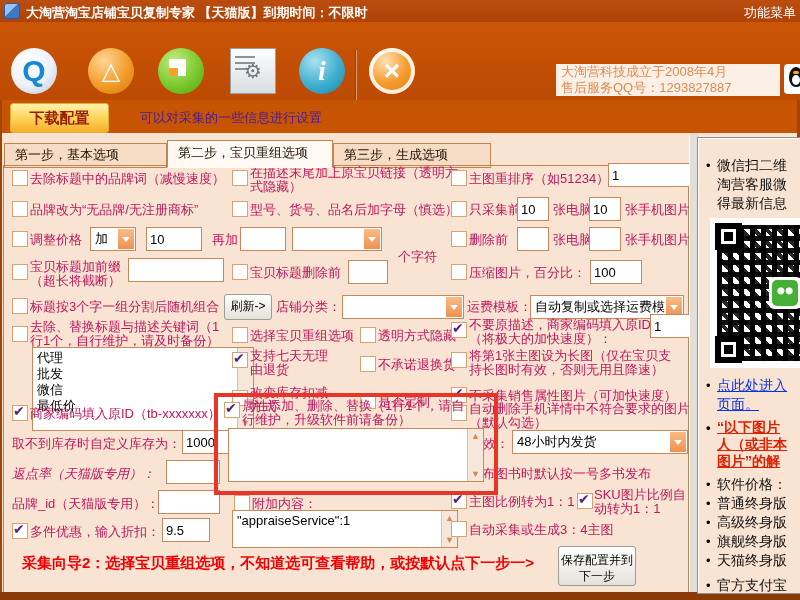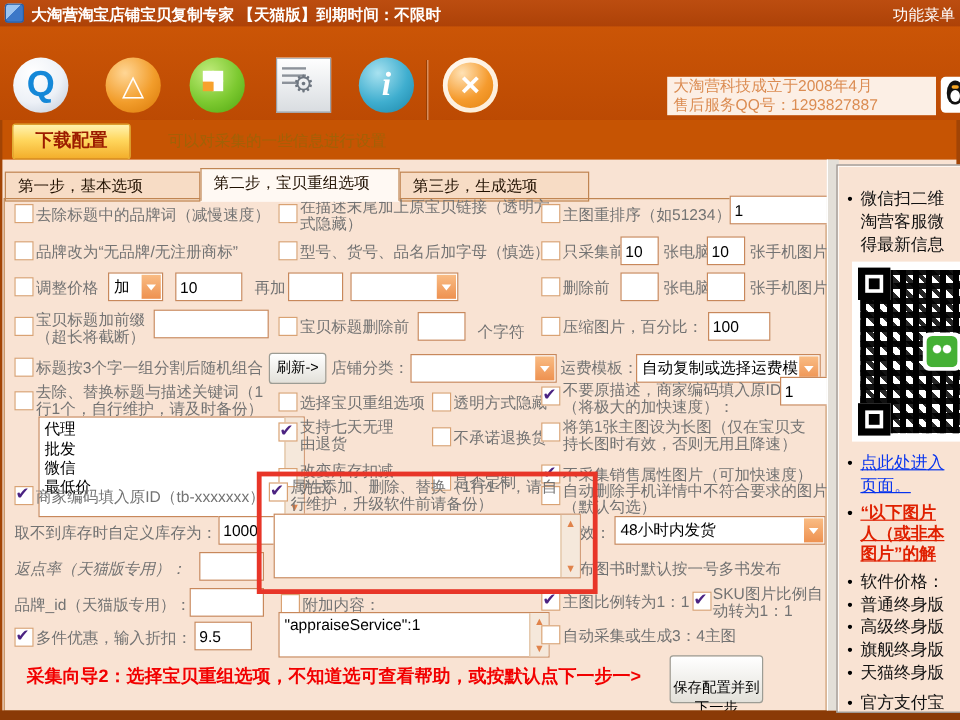--- a/index.html
+++ b/index.html
@@ -43,52 +43,52 @@
   .infobox{left:556px;top:42px;width:214px;height:32px;background:#FCEFE5;color:#DB8C52;
            font-size:13px;line-height:16px;padding:0 5px;white-space:pre-line;}
   .qqico{left:784px;top:42px;width:24px;height:30px;background:#fff;border-radius:4px;}
   .penguin{position:absolute;left:5px;top:3px;width:14px;height:20px;background:#111;border-radius:50% 50% 45% 45%;}
   .penguin::after{content:"";position:absolute;left:3px;top:8px;width:8px;height:10px;background:#fff;border-radius:50%;}
   .penguin::before{content:"";position:absolute;left:4px;top:4px;width:6px;height:3px;background:#F5A623;border-radius:2px;}
   .banner{left:0;top:100px;width:800px;height:33px;background:#C65403;}
   .goldbtn{left:10px;top:103px;width:97px;height:28px;border:1px solid #E2AE34;border-radius:3px;
      background:linear-gradient(#FFF3B0,#FFD75E 45%,#F3AE2B);color:#9C1C00;font-weight:bold;
      font-size:15px;text-align:center;line-height:27px;cursor:pointer;}
-  .banner-sub{left:140px;top:109px;color:#a16207;font-size:13px;}
+  .banner-sub{left:140px;top:109px;color:#4c1d95;font-size:13px;}
   .frame-l{left:0;top:100px;width:2px;height:494px;background:#A24405;}
   .frame-r{left:797px;top:100px;width:3px;height:494px;background:#A24405;}
   .frame-b{left:0;top:592px;width:800px;height:8px;background:#8A3A06;}
   
   .tab{height:23px;background:#F7DCC5;border:1px solid #C08552;font-size:13px;color:#201000;
        padding:0 10px;line-height:22px;cursor:pointer;white-space:nowrap;overflow:hidden;}
   .tab.active{background:#FFF9F3;height:26px;line-height:24px;z-index:3;border-bottom:1px solid #FFF9F3;}
   .panel{left:3px;top:165px;width:684px;height:426px;border:1px solid #C08552;}
   .splitter{left:689px;top:133px;width:9px;height:459px;background:#E3DFD8;border-left:1px solid #fff;}
   
   .cb{position:absolute;width:14px;height:14px;background:#fff;border:1px solid #D9A273;cursor:pointer;}
   .cb.checked::after{content:"✔";position:absolute;left:0px;top:-3px;color:#4B2382;font-size:14px;font-weight:bold;}
-  .lbl{position:absolute;font-size:13px;color:#737373;line-height:14px;word-break:break-all;white-space:pre-line;}
+  .lbl{position:absolute;font-size:13px;color:#be185d;line-height:14px;word-break:break-all;white-space:pre-line;}
   .inp{position:absolute;background:#fff;border:1px solid #C8885B;font-size:13px;color:#000;
        padding:0 3px;font-family:inherit;box-sizing:border-box;height:24px;}
   .dd{position:absolute;background:#fff;border:1px solid #C8885B;height:22px;box-sizing:content-box;cursor:pointer;}
   .dd .val{display:block;margin-right:18px;padding-left:4px;font-size:13px;line-height:22px;
            white-space:nowrap;overflow:hidden;color:#000;}
   .dd .btn{position:absolute;right:1px;top:1px;width:16px;height:20px;background:linear-gradient(#F9BC84,#EE9150);}
   .dd .btn::after{content:"";position:absolute;left:4px;top:8px;border:4px solid transparent;border-top:5px solid #fff;}
   .tbox{position:absolute;background:#fff;border:1px solid #C8885B;}
   .tcontent{position:absolute;left:4px;top:2px;right:17px;bottom:2px;font-size:13px;line-height:16px;
             white-space:pre-line;overflow:hidden;color:#000;word-break:break-all;}
   .vsb{position:absolute;right:0;top:0;bottom:0;width:15px;background:#F5E8DB;border-left:1px solid #E0C0A0;}
   .vsb b{position:absolute;left:0;width:100%;text-align:center;color:#E0834B;font-size:9px;line-height:12px;cursor:pointer;}
   .vsb b.up{top:1px;} .vsb b.dn{bottom:1px;}
   .sysbtn{position:absolute;background:linear-gradient(#FFFFFF,#E3E1DA);border:1px solid #9C9C94;
       border-radius:3px;font-size:12px;color:#000;text-align:center;cursor:pointer;}
   .redbox{left:214px;top:393px;width:276px;height:94px;border:4px solid #E83528;z-index:2;}
   .wizard{left:22px;top:554px;color:#F20000;font-size:15px;font-weight:bold;white-space:nowrap;}
-  .savebtn{left:558px;top:546px;width:78px;height:40px;line-height:16px;white-space:pre-line;padding-top:18px;box-sizing:border-box;}
+  .savebtn{left:558px;top:546px;width:78px;height:40px;line-height:16px;white-space:pre-line;padding-top:5px;box-sizing:border-box;}
   
   .side{left:697px;top:137px;width:112px;height:455px;background:#F9E3D3;border:1px solid #8F8F8F;
         box-shadow:inset 1px 1px 0 #fff;overflow:hidden;}
   .side ul{margin:18px 0 0 0;padding:0 0 0 6px;list-style:none;}
   .side li{position:relative;padding-left:13px;font-size:14px;color:#111;line-height:19px;
            margin-bottom:5px;white-space:pre-line;word-break:break-all;}
   .side li::before{content:"•";position:absolute;left:2px;top:0;font-size:13px;color:#000;}
   .side .link{color:#0633EE;text-decoration:underline;cursor:pointer;}
   .side .redlink{color:#E02000;font-weight:bold;text-decoration:underline;line-height:17px;cursor:pointer;}
   .side .tight{margin-bottom:0;}
@@ -219,21 +219,21 @@
 <span class="lbl" style="left:553px;top:233px;">张电脑</span>
 <input class="inp" style="left: 589px; top: 227px; width: 32px;" value="">
 <span class="lbl" style="left:625px;top:233px;">张手机图片</span>
 
 <span class="cb" style="left:12px;top:264px;"></span>
 <span class="lbl" style="left:30px;top:260px;width:100px;">宝贝标题加前缀（超长将截断）</span>
 <input class="inp" style="left: 128px; top: 258px; width: 96px;" value="">
 <span class="cb" style="left:232px;top:264px;"></span>
 <span class="lbl" style="left:250px;top:266px;">宝贝标题删除前</span>
 <input class="inp" style="left: 348px; top: 260px; width: 40px;" value="">
-<span class="lbl" style="left:398px;top:270px;">个字符</span>
+<span class="lbl" style="left:398px;top:250px;">个字符</span>
 <span class="cb" style="left:451px;top:264px;"></span>
 <span class="lbl" style="left:469px;top:266px;">压缩图片，百分比：</span>
 <input class="inp" style="left: 590px; top: 260px; width: 52px;" value="100">
 
 <span class="cb" style="left:12px;top:298px;"></span>
 <span class="lbl" style="left:30px;top:300px;">标题按3个字一组分割后随机组合</span>
 <div class="sysbtn" style="left:224px;top:294px;width:46px;height:24px;line-height:23px;">刷新-&gt;</div>
 <span class="lbl" style="left:276px;top:300px;">店铺分类：</span>
 <div class="dd" style="left:342px;top:295px;width:120px;">
   <span class="val"></span>

